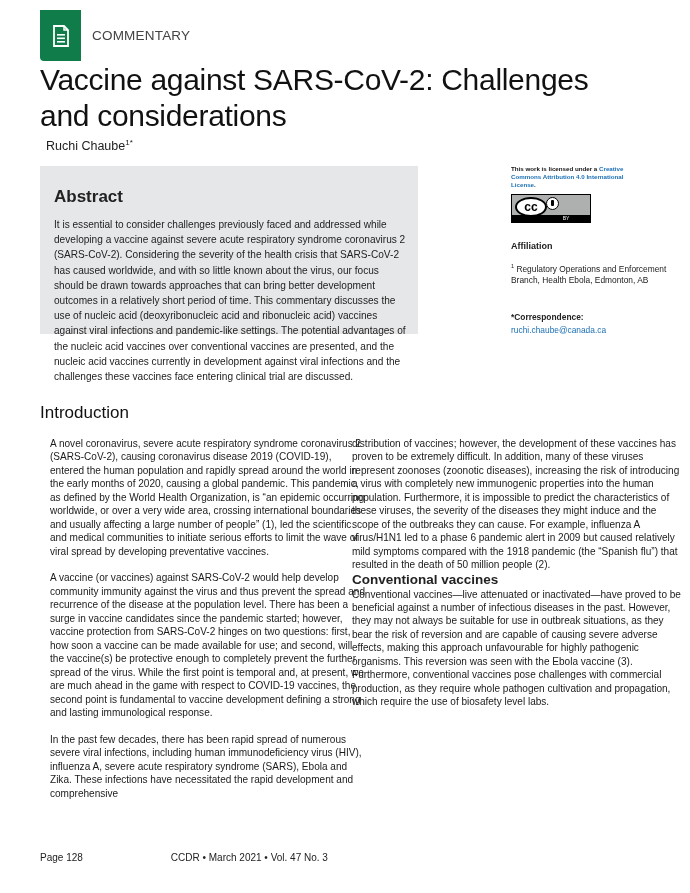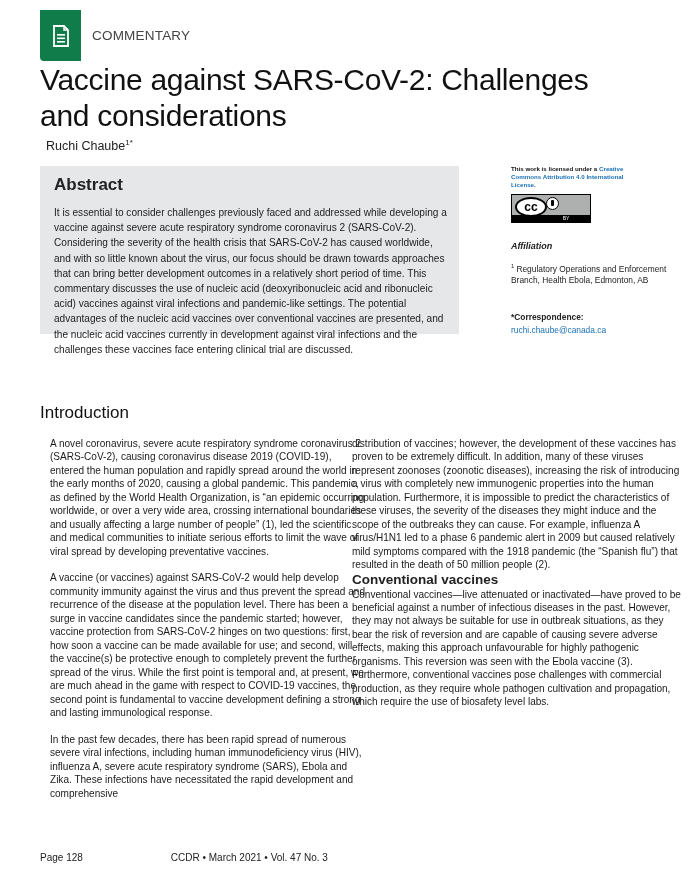--- a/index.html
+++ b/index.html
@@ -7,36 +7,36 @@
   body { position: relative; font-family: "Liberation Sans", "DejaVu Sans", sans-serif; color: #1a1a1a; }
 
   .badge { position: absolute; left: 40px; top: 10px; width: 41px; height: 51px; background: #0f7c4a; border-radius: 0 0 0 4px; display: flex; align-items: center; justify-content: center; }
   .badge svg { width: 18px; height: 22px; }
   .section-tag { position: absolute; left: 92px; top: 28px; font-size: 13.5px; color: #444; letter-spacing: 0.2px; }
 
   .title { position: absolute; left: 40px; top: 62px; width: 600px; font-size: 30px; line-height: 36px; color: #111; font-weight: normal; letter-spacing: -0.3px; }
   .author { position: absolute; left: 46px; top: 138px; font-size: 12.5px; color: #222; }
   .author sup { font-size: 8px; }
 
-  .abstract-box { position: absolute; left: 40px; top: 166px; width: 419px; height: 168px; background: #e6e7e9; padding: 8px 10px 0 14px; }
+  .abstract-box { position: absolute; left: 40px; top: 166px; width: 378px; height: 168px; background: #e6e7e9; padding: 20px 10px 0 14px; }
   .abstract-box h2 { font-size: 17px; font-weight: bold; color: #222; margin-bottom: 10px; margin-top: 1px; }
   .abstract-box p { font-size: 10.1px; line-height: 15.2px; color: #222; }
 
   .citation { position: absolute; left: 40px; top: 339px; width: 470px; font-size: 9.1px; line-height: 14px; color: #222; }
   .citation .lbl { font-style: italic; font-weight: bold; }
 
   .sidebar { position: absolute; left: 511px; top: 165px; width: 175px; }
   .license { font-size: 6.2px; line-height: 8px; color: #111; font-weight: bold; width: 120px; }
   .license .lnk { color: #1a6fb5; }
   .cc-logo { margin-top: 5px; width: 80px; height: 29px; background: #aeb0b0; border: 1px solid #000; position: relative; }
   .cc-logo .cc { position: absolute; left: 3px; top: 2px; width: 32px; height: 20px; border-radius: 50%; background: #fff; border: 2px solid #000; font-size: 12px; font-weight: bold; display: flex; align-items: center; justify-content: center; color: #000; }
   .cc-logo .by { position: absolute; left: 34px; top: 2px; width: 13px; height: 13px; border-radius: 50%; background: #fff; border: 1.5px solid #000; }
   .cc-logo .by:after { content: ""; position: absolute; left: 3.5px; top: 2px; width: 3px; height: 6px; background: #000; border-radius: 1px; }
   .cc-logo .bar { position: absolute; left: 0; right: 0; bottom: 0; height: 7px; background: #000; color: #fff; font-size: 5px; text-align: center; line-height: 7px; padding-left: 30px; }
-  .affil-h { margin-top: 18px; font-size: 9px; font-weight: bold; color: #222; font-style: italic; }
+  .affil-h { margin-top: 18px; font-size: 9px; font-weight: bold; color: #222; }
   .affil { margin-top: 10px; font-size: 8.4px; line-height: 11.3px; color: #222; }
   .affil sup { font-size: 5.5px; }
   .corr-h { margin-top: 26px; font-size: 8.4px; font-weight: bold; color: #222; }
   .corr { margin-top: 3px; font-size: 8.4px; color: #1a6fb5; }
 
   .h-intro { position: absolute; left: 40px; top: 403px; font-size: 17px; font-weight: normal; color: #111; }
   .col { position: absolute; width: 316px; font-size: 10.05px; line-height: 13.45px; color: #1a1a1a; }
   .col p { margin-bottom: 13.4px; }
   .col-left { left: 50px; top: 437px; }
   .col-right { left: 352px; top: 437px; width: 332px; }

